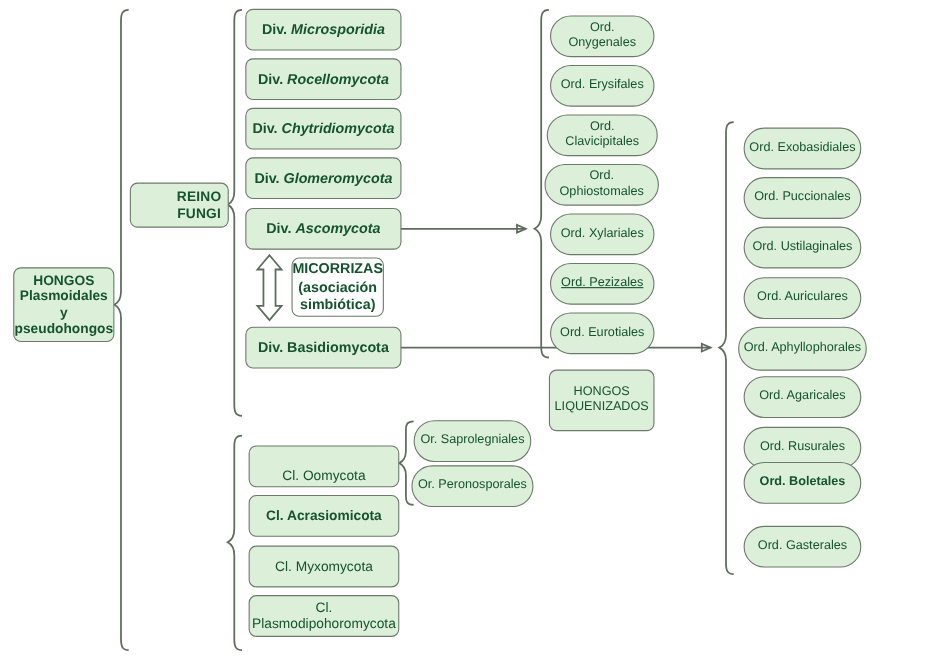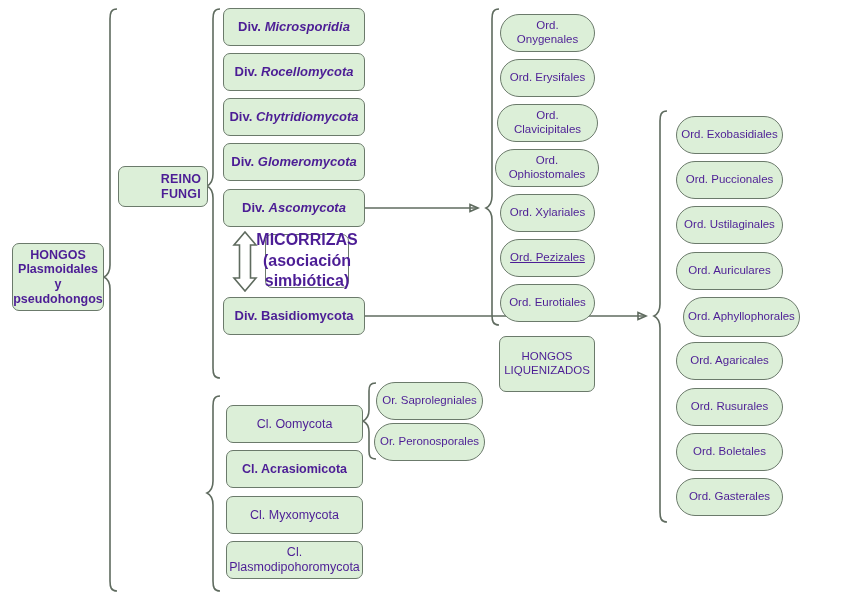--- a/index.html
+++ b/index.html
@@ -12,35 +12,35 @@
 
   
   .node{
     position:absolute;
     box-sizing:border-box;
     background:#dcefd8;
     border:1.6px solid #6b7a6b;
     display:flex;align-items:center;justify-content:center;
     text-align:center;
     line-height:1.18;
-    color:#4c1d95;
+    color:#14532d;
     padding:2px 4px;
   }
   .rect{border-radius:7px;}
   .pill{border-radius:999px;}
   .white{background:#ffffff;}
   .reino{font-weight:bold;font-size:12.5px;letter-spacing:.2px;}
   .root{font-weight:bold;font-size:12.5px;}
   .div-box{font-weight:bold;font-size:13px;}
   .div-box .sp{font-style:italic;}
   .cl-box{font-size:12.5px;font-weight:normal;}
   .ord-box{font-size:11.5px;font-weight:normal;}
   .or-box{font-size:11.5px;font-weight:normal;text-align:center;}
   .liq{font-size:11.5px;font-weight:normal;}
-  .micor{font-size:16px;font-weight:bold;line-height:1.3;}
+  .micor{font-size:13px;font-weight:bold;line-height:1.3;}
 
   
   svg.lines{position:absolute;left:0;top:0;width:848px;height:599px;overflow:visible;}
   svg.lines path,svg.lines line{fill:none;stroke:#5f6b5f;stroke-width:1.6;}
   .arrowline{stroke:#5f6b5f;stroke-width:1.5;}
   .dblarrow{fill:#dcefd8;stroke:#6b7a6b;stroke-width:1.6;}
 </style>
 </head>
 <body>
 
@@ -148,37 +148,37 @@
   </div>
   <div class="node pill ord-box" style="left:676px;top:161px;width:107px;height:38px;text-align:center;">
     <span>Ord. Puccionales</span>
   </div>
   <div class="node pill ord-box" style="left:676px;top:206px;width:107px;height:38px;">
     <span>Ord. Ustilaginales</span>
   </div>
   <div class="node pill ord-box" style="left:676px;top:252px;width:107px;height:38px;">
     <span>Ord. Auriculares</span>
   </div>
-  <div class="node pill ord-box" style="left:671px;top:297px;width:117px;height:40px;margin-left:12px;">
+  <div class="node pill ord-box" style="left:671px;top:297px;width:117px;height:40px;">
     <span>Ord. Aphyllophorales</span>
   </div>
   <div class="node pill ord-box" style="left:676px;top:342px;width:107px;height:38px;">
     <span>Ord. Agaricales</span>
   </div>
   <div class="node pill ord-box" style="left:676px;top:388px;width:107px;height:38px;">
     <span>Ord. Rusurales</span>
   </div>
-  <div class="node pill ord-box" style="left:676px;top:433px;width:107px;height:38px;">
+  <div class="node pill ord-box" style="left:676px;top:420px;width:107px;height:38px;font-weight:bold;">
     <span>Ord. Boletales</span>
   </div>
   <div class="node pill ord-box" style="left:676px;top:478px;width:107px;height:38px;">
     <span>Ord. Gasterales</span>
   </div>
 
-  <div class="node rect cl-box" style="left:226px;top:405px;width:137px;height:38px;">
+  <div class="node rect cl-box" style="left:226px;top:405px;width:137px;height:38px;align-items:flex-end;">
     <span>Cl. Oomycota</span>
   </div>
   <div class="node rect cl-box" style="left:226px;top:450px;width:137px;height:38px;font-weight:bold;">
     <span>Cl. Acrasiomicota</span>
   </div>
   <div class="node rect cl-box" style="left:226px;top:541px;width:137px;height:38px;">
     <span>Cl. Plasmodipohoromycota</span>
   </div>
   <div class="node rect cl-box" style="left:226px;top:496px;width:137px;height:38px;">
     <span>Cl. Myxomycota</span>

